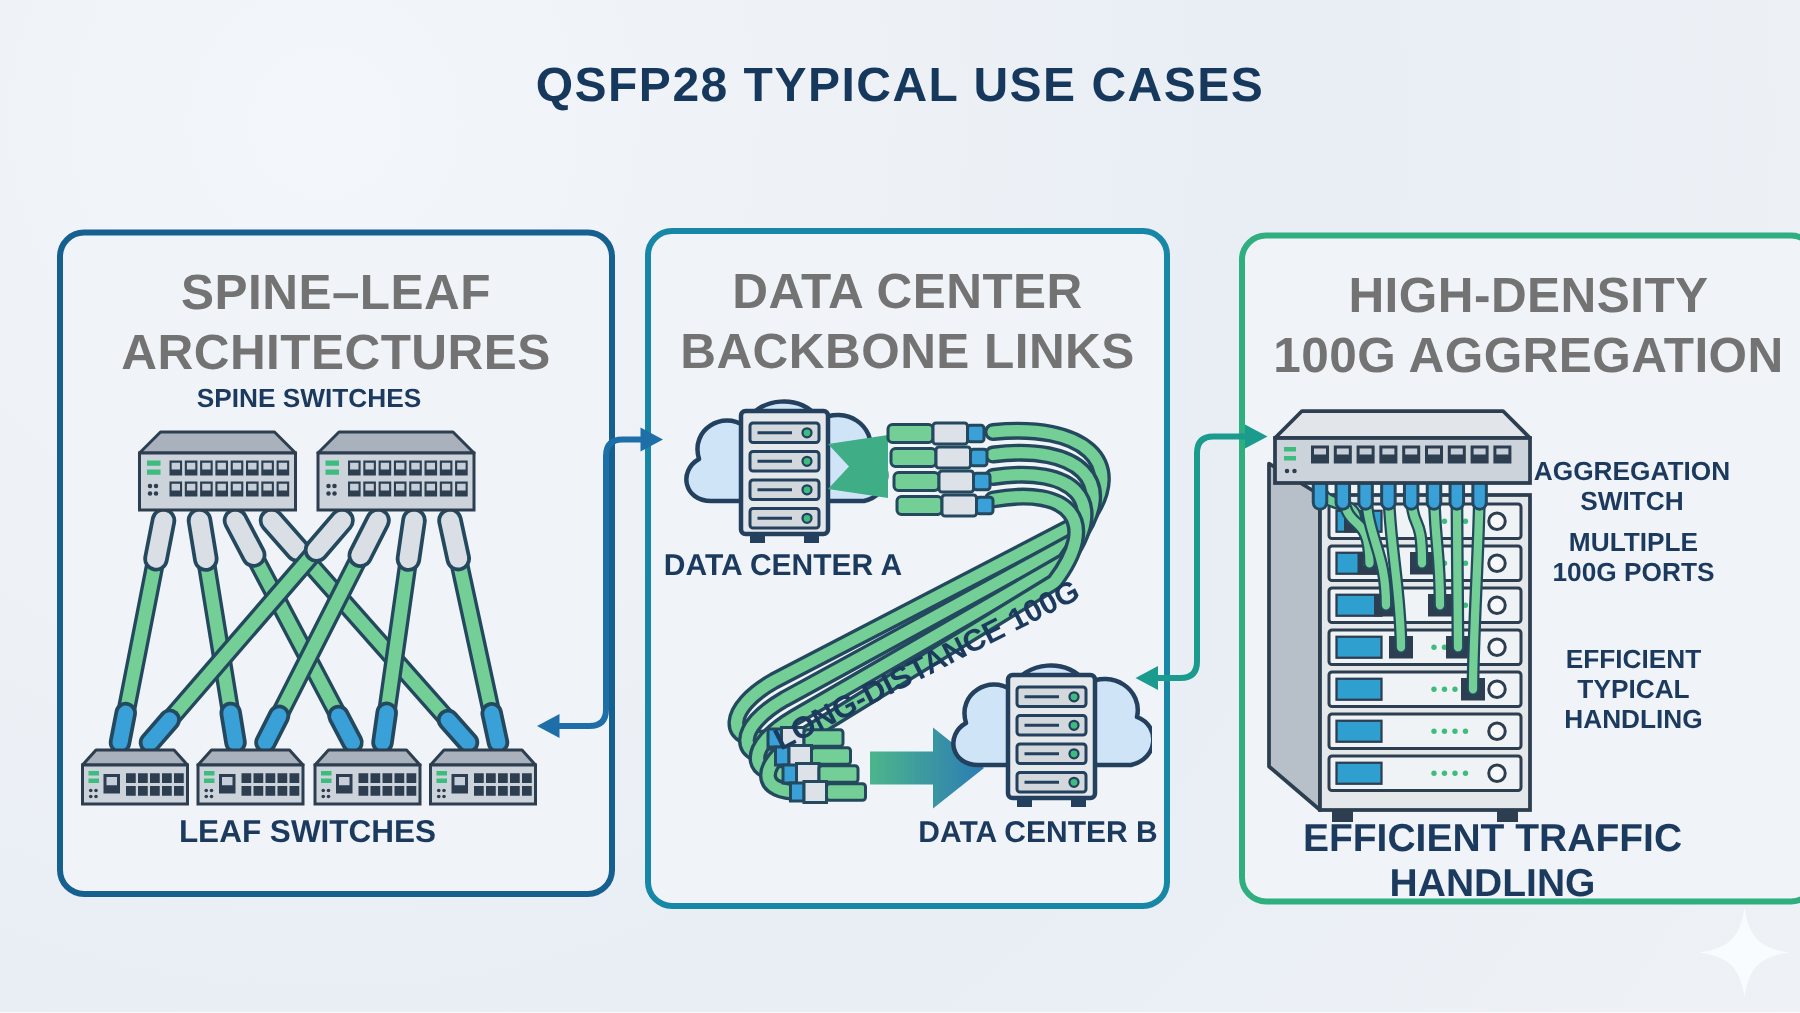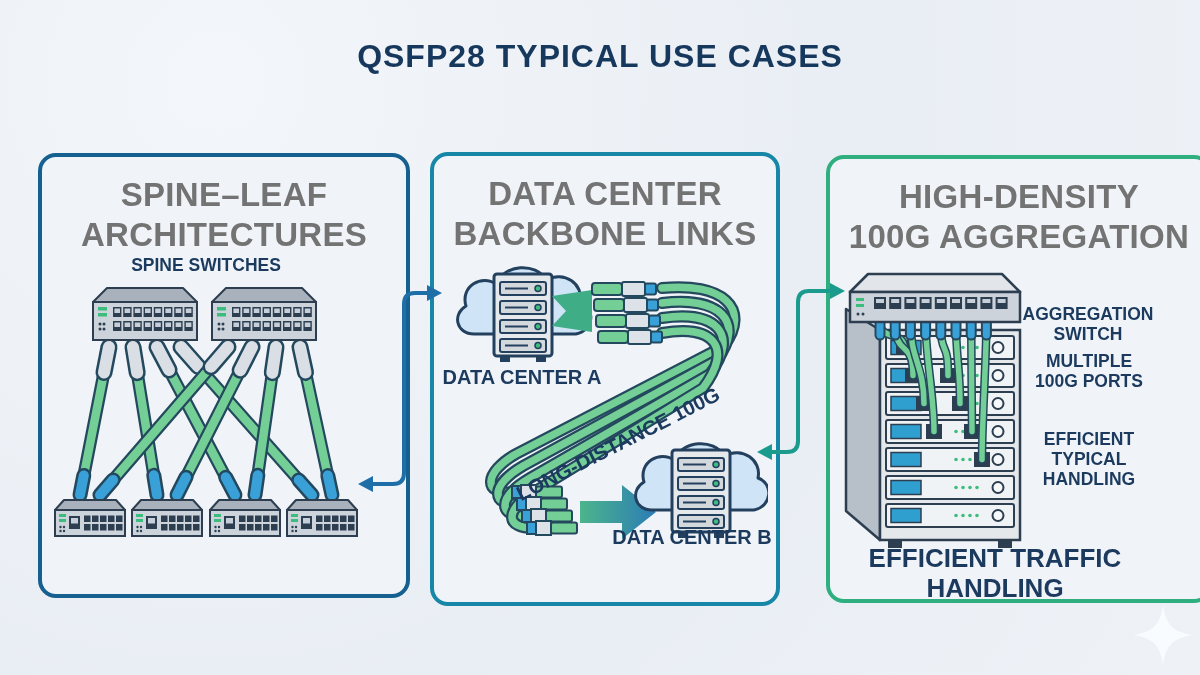--- a/index.html
+++ b/index.html
@@ -179,20 +179,21 @@
       </g>
 
       <use href="#spine" x="51" y="131"></use>
       <use href="#spine" x="170" y="131"></use>
       <use href="#leaf" x="13" y="343"></use>
       <use href="#leaf" x="90" y="343"></use>
       <use href="#leaf" x="168" y="343"></use>
       <use href="#leaf" x="245" y="343"></use>
     </svg>
 
+    <div class="lbl" style="top:386px;left:3px;width:320px;font-size:21px;">LEAF SWITCHES</div>
   </div>
 
   <div class="panel panel-mid">
     <div class="p-head">
       <span>DATA CENTER</span>
       <span>BACKBONE LINKS</span>
     </div>
 
     <svg class="fill-svg" width="334" height="438" viewBox="0 0 334 438">
       <defs>
@@ -267,21 +268,21 @@
           <rect x="117" y="366.5" width="26" height="11" rx="2" fill="#74cf97"></rect>
       </g>
 
       <polygon points="146,345 188,345 188,329 222,356 188,383 188,367 146,367" fill="url(#arrGrad)"></polygon>
 
       <use href="#cloudsrv" x="196" y="276"></use>
     </svg>
 
     <div class="lbl" style="top:210px;left:8px;width:160px;font-size:20px;">DATA CENTER A</div>
     <div class="lbl rot-lbl" style="top:276px;left:49px;width:270px;font-size:20.5px;">LONG-DISTANCE 100G</div>
-    <div class="lbl" style="top:370px;left:178px;width:160px;font-size:20px;">DATA CENTER B</div>
+    <div class="lbl" style="top:388px;left:178px;width:160px;font-size:20px;">DATA CENTER B</div>
   </div>
 
   <div class="panel panel-right">
     <div class="p-head">
       <span>HIGH-DENSITY</span>
       <span>100G AGGREGATION</span>
     </div>
 
     <svg class="fill-svg" width="330" height="432" viewBox="0 0 330 432">
 

